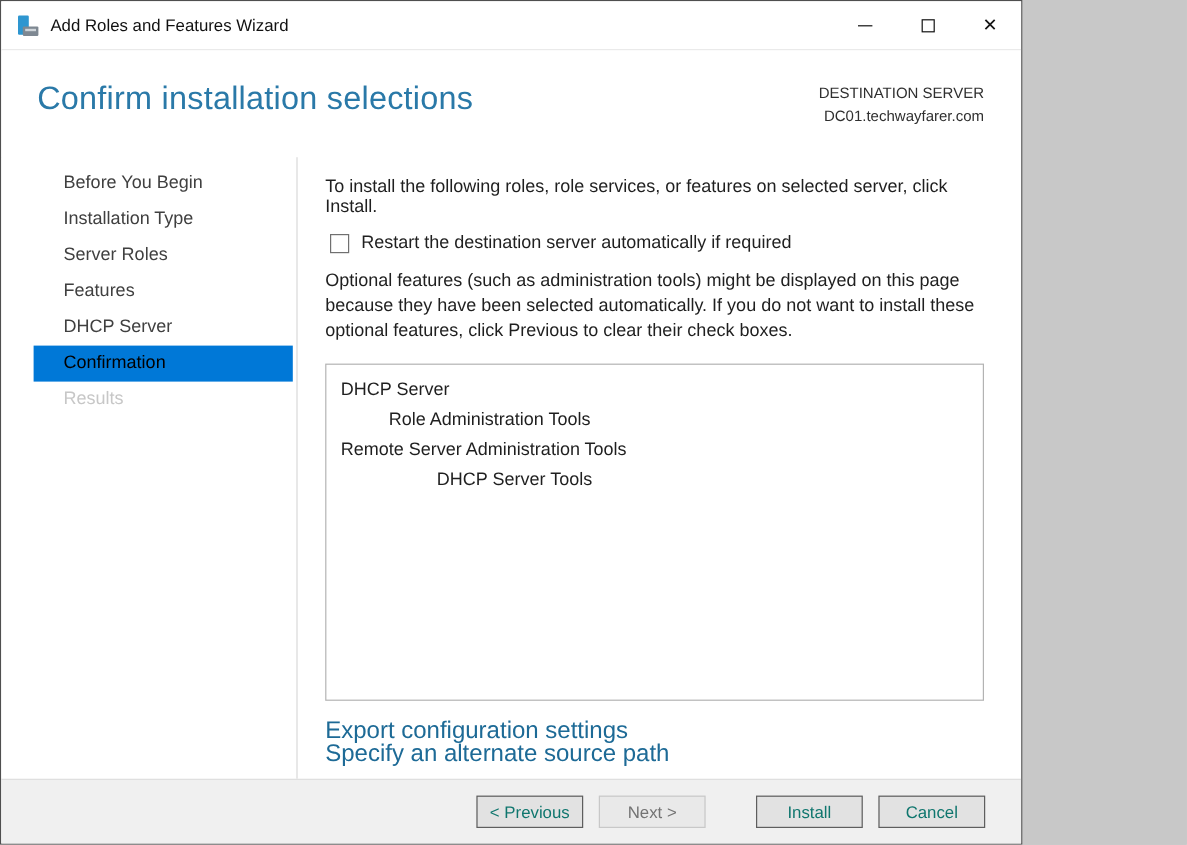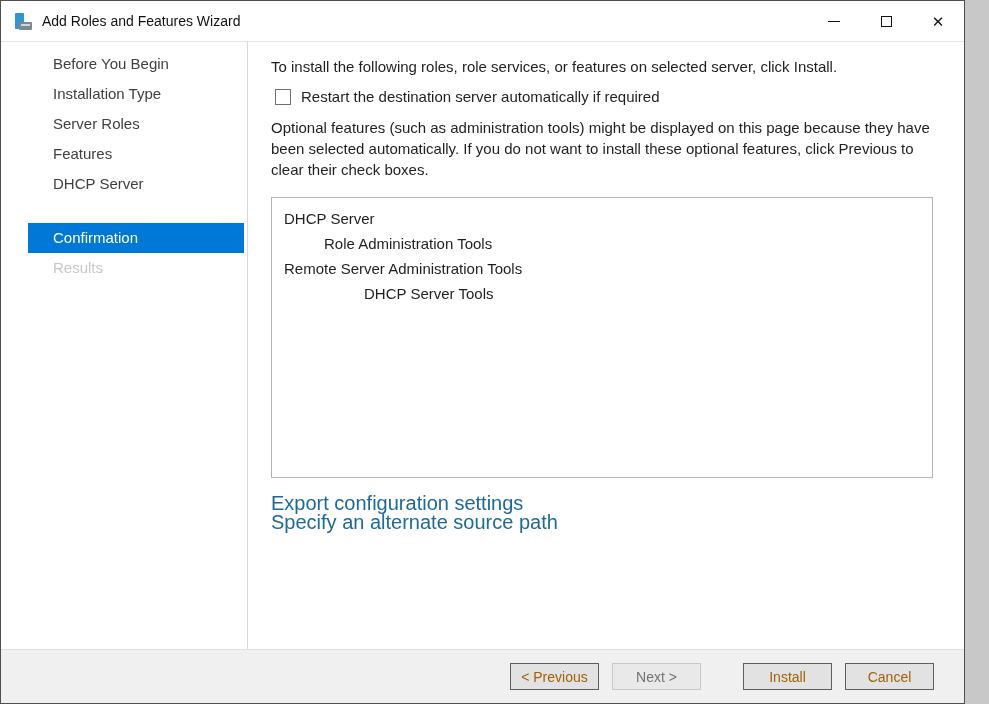--- a/index.html
+++ b/index.html
@@ -1,18 +1,18 @@
 <!DOCTYPE html>
 <html><head>
 <meta charset="utf-8">
 <style>
   * { margin:0; padding:0; box-sizing:border-box; }
   html,body { background:#c8c8c8; font-family:"Liberation Sans", sans-serif; }
   .window {
-    width:965px; height:704px; background:#fff;
+    width:852px; height:704px; background:#fff;
     border:1px solid #4f4f4f; display:flex; flex-direction:column;
     position:relative; overflow:hidden;
   }
   
   .titlebar {
     height:41px; flex:0 0 41px; background:#fff;
     border-bottom:1px solid #e5e5e5;
     display:flex; align-items:center; padding-left:13px;
   }
   .app-icon { width:18px; height:17px; position:relative; flex:0 0 18px; }
@@ -32,21 +32,21 @@
   }
   .page-title { font-size:27px; font-weight:300; color:#2a79a8; letter-spacing:.2px; }
   .dest { text-align:right; font-size:12.5px; color:#2f2f2f; line-height:1.5; padding-top:2px; }
   
   .body { flex:1 1 auto; display:flex; min-height:0; background:#fff; }
   .sidebar { flex:0 0 247px; border-right:1px solid #d9d9d9; padding-top:7px; }
   .nav-item {
     height:30px; line-height:30px; margin:0 3px 0 27px; padding-left:25px;
     font-size:15px; color:#404040; cursor:pointer; white-space:nowrap;
   }
-  .nav-item.selected { background:#0078d7; color:#ffffff;margin-top:24px; }
+  .nav-item.selected { background:#0078d7; color:#000000; }
   .nav-item.disabled { color:#c7c7c7; cursor:default; }
   .content { flex:1 1 auto; padding:16px 31px 0 23px; }
   .intro { font-size:15px; color:#1f1f1f; margin-bottom:13px; }
   .checkbox-row { display:flex; align-items:center; margin:0 0 12px 4px;text-align:center; }
   .checkbox {
     width:16px; height:16px; border:1px solid #707070; background:#fff;
     flex:0 0 16px; cursor:pointer;
   }
   .checkbox-label { font-size:15px; color:#1f1f1f; margin-left:10px; cursor:pointer; }
   .note { font-size:15px; color:#1f1f1f; line-height:21px; max-width:700px; margin-bottom:17px; }
@@ -60,21 +60,21 @@
   .links { margin-top:16px; display:flex; flex-direction:column; }
   .link { font-size:20px; color:#1d6a96; text-decoration:none; line-height:19px; cursor:pointer; }
   
   .footer {
     flex:0 0 54px; background:#f0f0f0; border-top:1px solid #dfdfdf;
     display:flex; align-items:center; justify-content:flex-end;
     padding-right:30px;
   }
   .btn {
     min-width:89px; height:27px; font-size:14px; font-family:"Liberation Sans", sans-serif;
-    background:#e2e2e2; border:1px solid #5e5e5e; color:#a16207;
+    background:#e2e2e2; border:1px solid #5e5e5e; color:#0f766e;
     margin-left:13px; cursor:pointer; padding:0 10px;
   }
   .btn:disabled { background:#e9e9e9; border-color:#c8c8c8; color:#737373; cursor:default; }
   .btn.install-gap { margin-left:42px; }
 </style>
 </head>
 <body>
 
 <div class="window">
 
@@ -90,20 +90,27 @@
         </div>
       <div class="win-btn">
           <div class="glyph-max"></div>
         </div>
       <div class="win-btn">
           <div class="glyph-close">✕</div>
         </div>
     </div>
   </div>
 
+  <div class="header">
+    <div class="page-title">Confirm installation selections</div>
+    <div class="dest">
+      <div>DESTINATION SERVER</div>
+      <div>DC01.techwayfarer.com</div>
+    </div>
+  </div>
 
   <div class="body">
 
     <div class="sidebar">
       <div class="nav-item">Before You Begin</div>
       <div class="nav-item">Installation Type</div>
       <div class="nav-item">Server Roles</div>
       <div class="nav-item">Features</div>
       <div class="nav-item">DHCP Server</div>
       <div class="nav-item selected">Confirmation</div>

